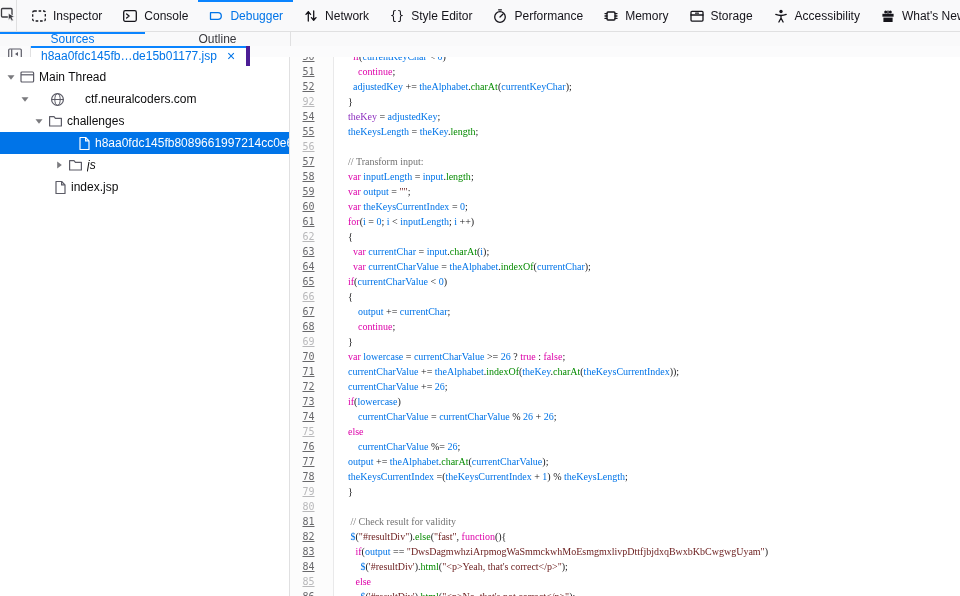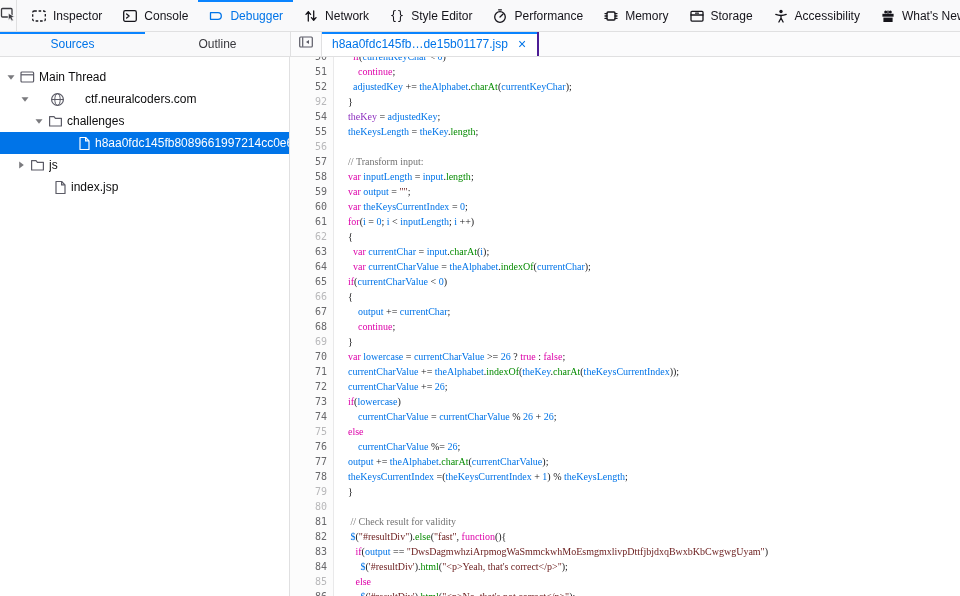--- a/index.html
+++ b/index.html
@@ -9,48 +9,48 @@
   
   .toolbar{height:31px;background:#f9f9fa;border-bottom:1px solid #e0e0e1;display:flex;align-items:stretch;}
   .pick-btn{width:32px;display:flex;align-items:center;justify-content:center;border-right:1px solid #e0e0e1;cursor:pointer;}
   .tool-tabs{display:flex;align-items:stretch;padding-left:4px;}
   .tool-tab{position:relative;display:flex;align-items:center;gap:6px;padding:0 10px;font-size:12px;color:#15141a;cursor:pointer;white-space:nowrap;}
   .tool-tab .ticon{display:flex;align-items:center;}
   .tool-tab.active{color:#0074e8;}
   .tool-tab.active::before{content:"";position:absolute;left:0;right:0;top:0;height:2px;background:#0a84ff;}
 
   
-  .subbar{height:24px;border-bottom:1px solid #e0e0e1;display:flex;background:#f9f9fa;}
+  .subbar{height:24px;border-bottom:1px solid #e0e0e1;display:flex;background:#f9f9fa;flex-direction:column;}
   .side-tabs{width:290px;display:flex;border-right:1px solid #e0e0e1;flex:none;}
   .side-tab{position:relative;flex:1;display:flex;align-items:center;justify-content:center;font-size:12px;color:#38383d;cursor:pointer;}
   .side-tab.active{color:#0074e8;}
   .side-tab.active::before{content:"";position:absolute;left:0;right:0;top:0;height:2px;background:#0a84ff;}
   .tabstrip{flex:1;display:flex;align-items:stretch;background:#fbfbfc;}
   .collapse-btn{width:30px;display:flex;align-items:center;justify-content:center;border-right:1px solid #e0e0e1;cursor:pointer;}
-  .file-tab{position:relative;display:flex;align-items:center;gap:9px;padding:0 10px;background:#fff;border-right:2px solid #4c1d95;cursor:pointer;}
+  .file-tab{position:relative;display:flex;align-items:center;gap:9px;padding:0 10px;background:#fff;border-right:4px solid #4c1d95;cursor:pointer;}
   .file-tab::before{content:"";position:absolute;left:0;right:0;top:0;height:2px;background:#0a84ff;}
   .file-tab .ftitle{font-size:12px;color:#0074e8;white-space:nowrap;}
   .file-tab .fclose{font-size:14px;color:#0074e8;line-height:1;cursor:pointer;padding:0 1px;}
 
   
   .content{display:flex;height:539px;}
   .sidebar{width:289px;flex:none;border-right:1px solid #e0e0e1;background:#fff;padding-top:9px;overflow:hidden;}
   .tree-row{height:22px;display:flex;align-items:center;gap:4px;font-size:12px;color:#0c0c0d;cursor:pointer;white-space:nowrap;overflow:hidden;}
   .tree-row .caret{width:10px;flex:none;display:flex;align-items:center;justify-content:center;color:#7a7a7e;}
   .tree-row .nicon{flex:none;display:flex;align-items:center;color:#5b5b66;}
   .tree-row .nlabel{overflow:hidden;white-space:nowrap;text-align:center;}
   .tree-row.selected{background:#0074e8;color:#fff;}
   .tree-row.selected .caret,.tree-row.selected .nicon{color:#fff;}
 
   
   .editor{flex:1;position:relative;background:#fff;overflow:hidden;}
   .gutter-strip{position:absolute;left:0;top:0;bottom:0;width:43px;background:#fcfcfc;border-right:1px solid #e9e9ea;}
   .code-scroll{position:relative;margin-top:-8px;}
   .line{display:flex;height:15px;line-height:15px;font-family:"DejaVu Sans Mono",monospace;font-size:10px;}
-  .ln{flex:0 0 37px;text-align:right;padding-right:0;color:#68686b;cursor:pointer;}
+  .ln{flex:0 0 37px;text-align:center;padding-right:0;color:#68686b;cursor:pointer;text-decoration:underline;}
   .ln.dim{color:#b8b8ba;}
   .lc{margin-left:16px;white-space:pre;cursor:text;color:#18181a;font-family:Liberation Serif, serif;}
   .tk-o{color:#18181a;}
   .tk-k{color:#dd00a9;}
   .tk-v{color:#0074e8;}
   .tk-n{color:#0074e8;}
   .tk-p{color:#058b00;}
   .tk-s{color:#6e2222;}
   .tk-c{color:#737373;}
   .tk-d{color:#8d2fbf;}
@@ -230,21 +230,21 @@
         <div class="tree-row selected" style="padding-left: 64px;">
           <span class="caret"></span>
           <span class="nicon">
             <svg width="13" height="15" viewBox="0 0 13 15">
               <path d="M2 1.5 H7.6 L11 4.9 V13.5 H2 Z" fill="none" stroke="currentColor" stroke-width="1.2" stroke-linejoin="round"></path>
               <path d="M7.6 1.5 V4.9 H11" fill="none" stroke="currentColor" stroke-width="1.2"></path>
             </svg>
           </span>
           <span class="nlabel">h8aa0fdc145fb8089661997214cc0e685e5</span>
         </div>
-        <div class="tree-row" style="padding-left: 16px;">
+        <div class="tree-row" style="padding-left: 54px; font-style: italic;">
           <span class="caret">
             <svg width="10" height="10" viewBox="0 0 10 10">
               <path d="M3.2 1.5 V8.5 L7.8 5 Z" fill="currentColor"></path>
             </svg>
           </span>
           <span class="nicon">
             <svg width="15" height="14" viewBox="0 0 15 14">
               <path d="M1.6 12 V2.6 H6 L7.4 4.3 H13.4 V12 Z" fill="none" stroke="currentColor" stroke-width="1.2" stroke-linejoin="round"></path>
             </svg>
           </span>

